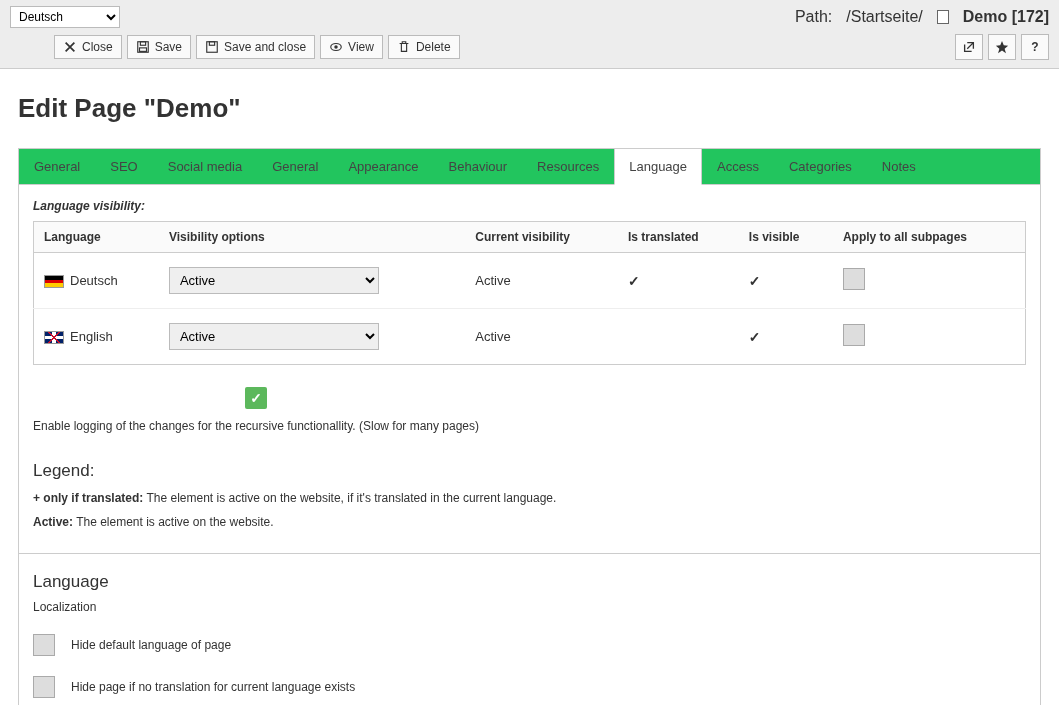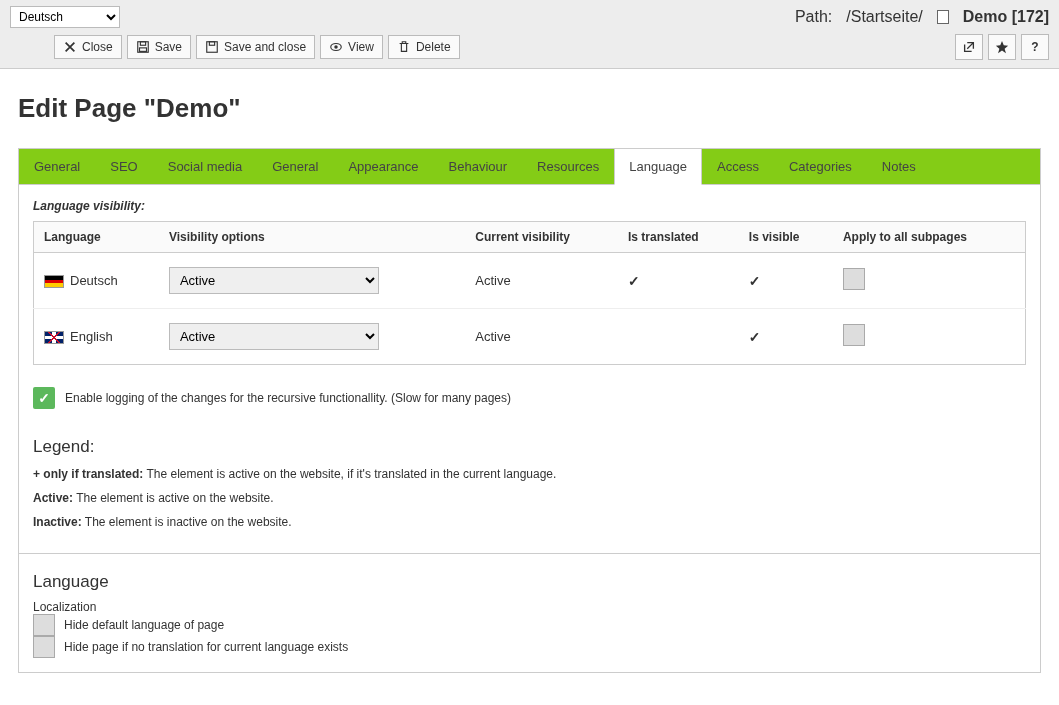--- a/index.html
+++ b/index.html
@@ -63,21 +63,21 @@
   .iconbtn {
     width: 28px; height: 26px;
     display:inline-flex;align-items:center;justify-content:center;
     border:1px solid #bbb;background:#fafafa;cursor:pointer;
   }
   .content { padding: 12px 18px 30px 18px; }
   h1 { font-size: 26px; font-weight: 600; margin: 12px 0 24px 0; }
   .tabs {
     display: flex;
     border-bottom: 1px solid #ccc;
-    background: #84cc16;
+    background: #22c55e;
     border-top: 1px solid #ccc;
     border-left: 1px solid #ccc;
     border-right: 1px solid #ccc;
   }
   .tab {
     padding: 10px 14px;
     font-size: 13px;
     cursor: pointer;
     border-right: 1px solid transparent;
     border-left: 1px solid transparent;
@@ -132,39 +132,40 @@
   .sub-checkbox {
     width: 22px; height: 22px;
     background: #ddd;
     border: 1px solid #aaa;
     display:inline-block;
     cursor:pointer;
   }
   .big-check {
     display:inline-flex;align-items:center;gap:10px;
     margin: 6px 0 18px 0;
+    flex-direction: column;
   }
   .big-check .box {
     width:22px;height:22px;background:#5cb85c;
     display:inline-flex;align-items:center;justify-content:center;
     border-radius:2px;
   }
   .big-check .box::after{content:"✓";color:#fff;font-weight:bold;font-size:14px;}
   .legend-title { font-size: 17px; margin: 10px 0 10px 0; }
   .legend-line { font-size: 12px; margin: 10px 0; }
   .subpanel {
     border: 1px solid #ccc;
     border-top: none;
     padding: 14px;
   }
   .lang-title { font-size: 17px; margin: 4px 0 8px 0; }
   .sub-label { font-weight: normal; font-size: 12px; }
   .opt-row {
-    display:flex;align-items:center;gap:9px;
-    margin: 0 0;
+    display:flex;align-items:center;gap:16px;
+    margin: 20px 0;
   }
   .opt-row .sub-checkbox { width:22px;height:22px; }
 </style>
 </head>
 <body>
 
 <div class="topbar">
   <div class="topbar-row1">
     <select class="lang-select">
       <option>Deutsch</option>
@@ -287,23 +288,20 @@
       <span>Enable logging of the changes for the recursive functionallity. (Slow for many pages)</span>
     </div>
 
     <div class="legend-title">Legend:</div>
     <div class="legend-line">
       <b>+ only if translated:</b> <span>The element is active on the website, if it's translated in the current language.</span>
     </div>
     <div class="legend-line">
       <b>Active:</b> <span>The element is active on the website.</span>
     </div>
-    <div class="legend-line">
-      <b>Inactive:</b> <span>The element is inactive on the website.</span>
-    </div>
   </div>
 
   <div class="subpanel">
     <div class="lang-title">Language</div>
     <div class="sub-label">Localization</div>
     <div class="opt-row">
       <span class="sub-checkbox"></span>
       <span>Hide default language of page</span>
     </div>
     <div class="opt-row">

